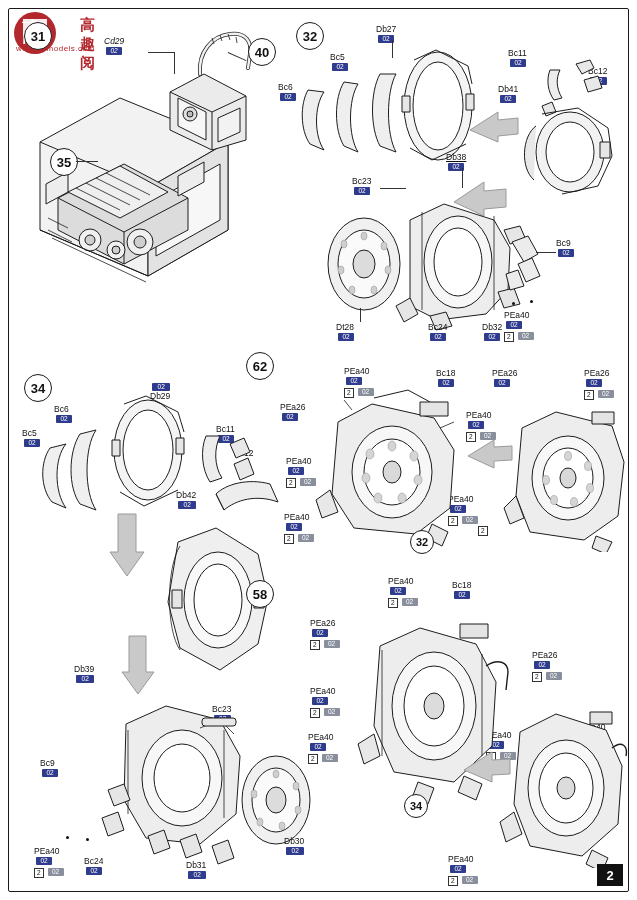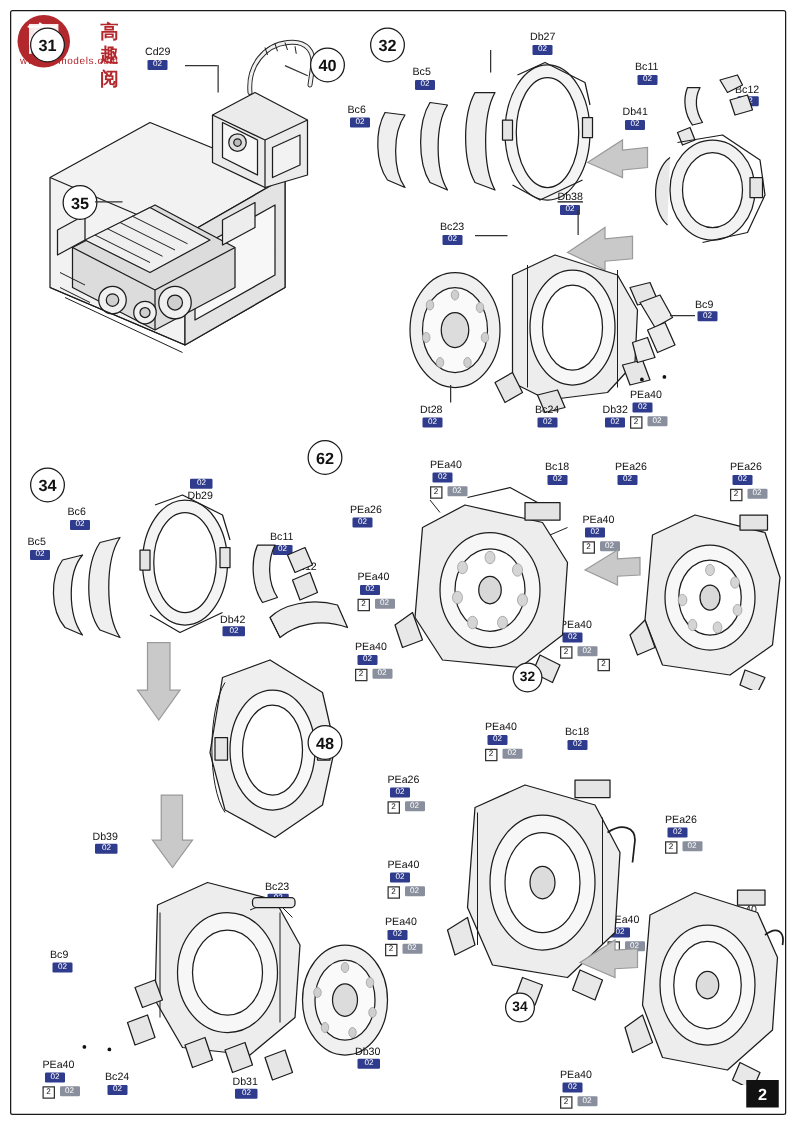--- a/index.html
+++ b/index.html
@@ -114,29 +114,29 @@
         <path d="M40 52 C38 30 52 14 70 12 C86 10 92 20 90 32 L88 46" stroke-width="4" stroke="#2a2a2a" fill="none" stroke-linecap="round"></path>
         <path d="M40 52 C38 30 52 14 70 12 C86 10 92 20 90 32 L88 46" stroke-width="2.4" stroke="#f0f0f0" fill="none" stroke-linecap="round"></path>
         <path d="M52 16 L54 22 M60 13 L62 19 M68 12 L70 18 M76 15 L77 21" stroke-width=".8"></path>
       </g>
     </svg>
   </div>
 
   <div class="step" style="left:248px;top:38px;">40</div>
   <div class="ln lnh" style="left:228px;top:52px;width:20px;transform:rotate(24deg);transform-origin:left center;"></div>
 
-  <div class="lab" style="left:116px;top:36px;">
+  <div class="lab" style="left:104px;top:36px;font-style:italic;">
     <span class="t">Cd29</span><span class="chip">02</span>
   </div>
   <div class="ln lnh" style="left:148px;top:52px;width:26px;"></div>
   <div class="ln lnv" style="left:174px;top:52px;height:22px;"></div>
 
   <div class="step" style="left:296px;top:22px;">32</div>
 
-  <div class="lab" style="left:376px;top:24px;margin-left:48px;">
+  <div class="lab" style="left:376px;top:24px;">
     <span class="t">Db27</span><span class="chip">02</span>
   </div>
   <div class="ln lnv" style="left:392px;top:40px;height:18px;"></div>
 
   <div class="lab" style="left:330px;top:52px;">
     <span class="t">Bc5</span><span class="chip">02</span>
   </div>
   <div class="lab" style="left:278px;top:82px;">
     <span class="t">Bc6</span><span class="chip">02</span>
   </div>
@@ -504,21 +504,21 @@
   </div>
   <div class="lab" style="left:186px;top:860px;">
     <span class="t">Db31</span>
     <span class="chipline chip">02</span>
   </div>
   <div class="lab" style="left:284px;top:836px;">
     <span class="t">Db30</span>
     <span class="chipline chip">02</span>
   </div>
 
-  <div class="step" style="left:246px;top:580px;">48</div>
+  <div class="step" style="left:246px;top:580px;">58</div>
 
   <div class="lab" style="left:388px;top:576px;">
     <span class="t">PEa40</span><span class="chip">02</span>
     <span class="chipline"><span class="qty">2</span><span class="chip gray">02</span></span>
   </div>
   <div class="lab" style="left:452px;top:580px;">
     <span class="t">Bc18</span><span class="chip">02</span>
   </div>
   <div class="lab" style="left:310px;top:618px;">
     <span class="t">PEa26</span><span class="chip">02</span>

